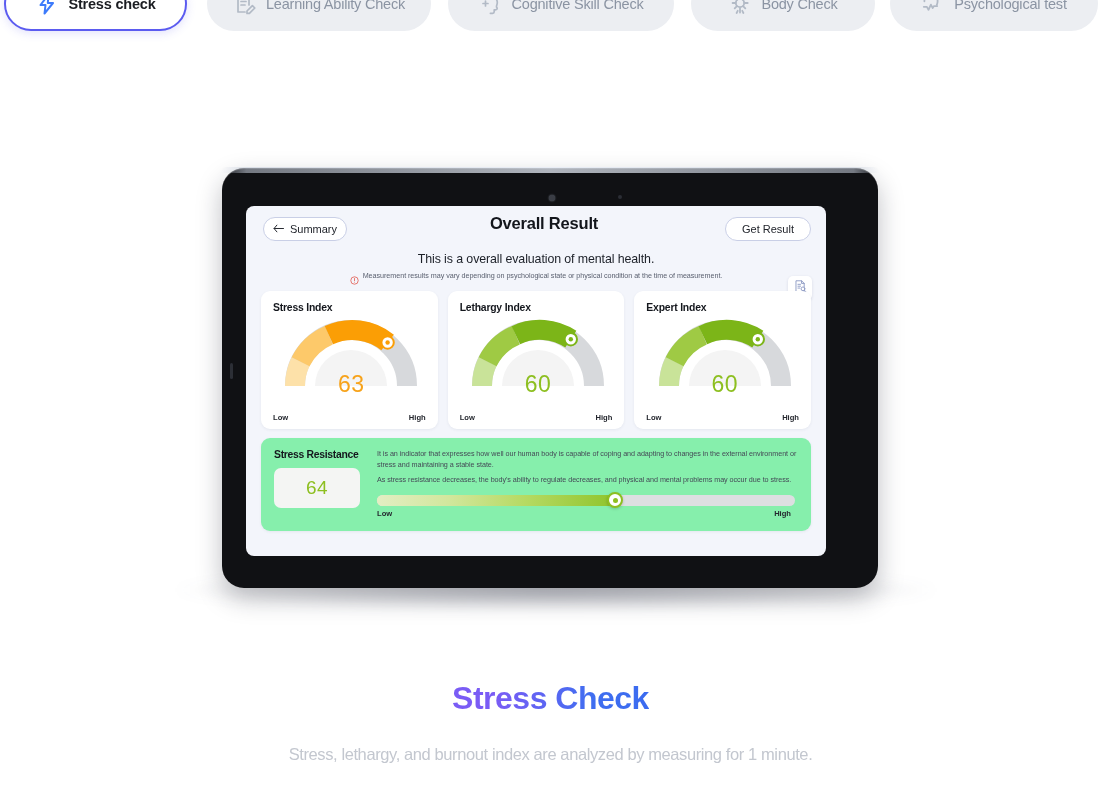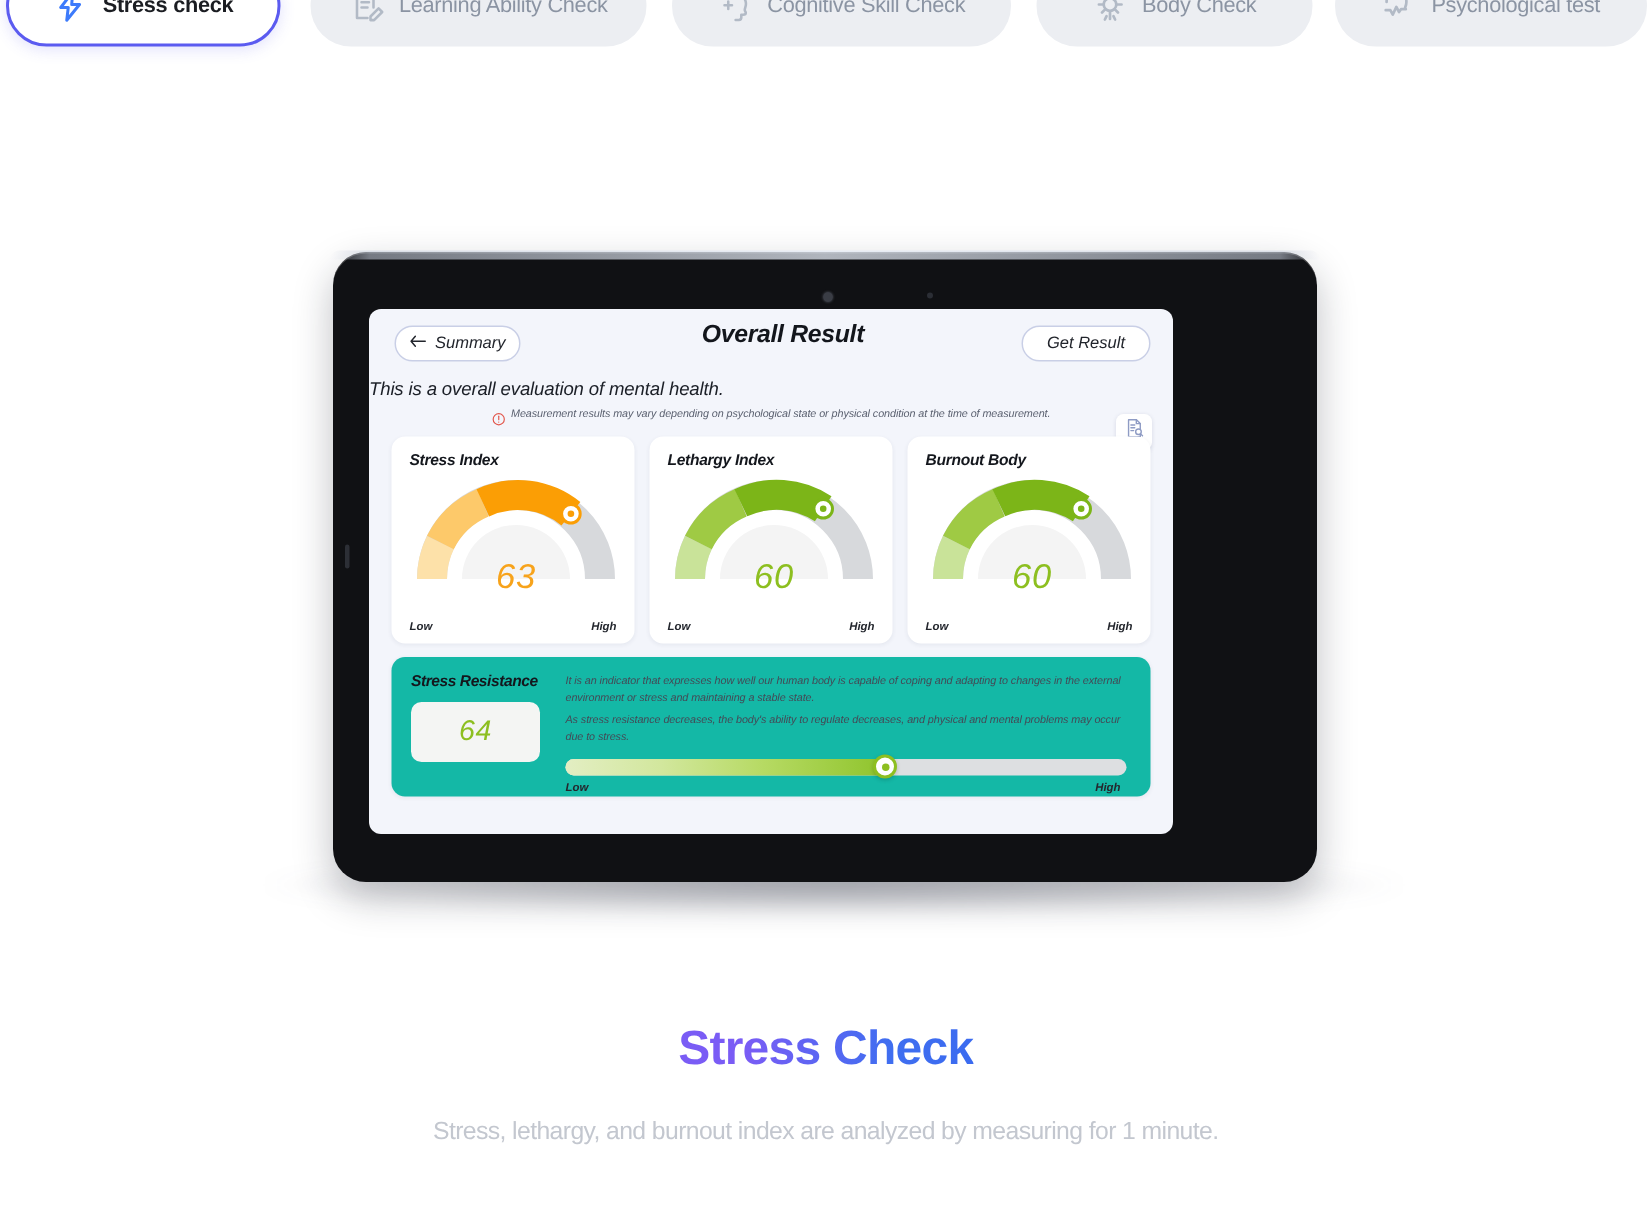--- a/index.html
+++ b/index.html
@@ -52,39 +52,39 @@
     content:""; position:absolute; left:-2px; top:-1px; width:660px; height:6px;
     background: linear-gradient(90deg, rgba(255,255,255,0) 0%, rgba(200,208,222,0.55) 4%, rgba(230,236,246,0.75) 50%, rgba(200,208,222,0.55) 96%, rgba(255,255,255,0) 100%);
     border-radius: 22px 22px 0 0; pointer-events:none;
   }
   .cam { position: absolute; top: 27px; border-radius: 50%; background: #3a3d45; }
   .cam1 { left: 327px; width: 6px; height: 6px; box-shadow: 0 0 2px #6a6f7d; }
   .cam2 { left: 396px; width: 4px; height: 4px; background:#2b2e35; }
   .side-btn { position:absolute; left:8px; top:195px; width:3px; height:16px; background:#2c2f36; border-radius:2px; }
 
   .screen {
-    position: absolute; left: 24px; top: 38px; width: 536px; height: 350px;
-    background: #f3f5fb; border-radius: 8px; overflow: hidden; font-style: italic;
+    position: absolute; left: 24px; top: 38px; width: 580px; height: 350px;
+    background: #f3f5fb; border-radius: 8px; overflow: hidden;
   }
 
   
   .sc-header { position: relative; height: 44px; }
   .pill-btn {
     position: absolute; border: 1px solid #c9cfe6; background: #ffffff;
     border-radius: 16px; height: 24px; display: flex; align-items: center;
     justify-content: center; gap: 5px; font-size: 11px; color: #22252c;
   }
   .btn-summary { left: 17px; top: 11px; width: 84px; }
   .btn-getresult { right: 15px; top: 11px; width: 86px; }
   .sc-title {
     position: absolute; left: 16px; right: 0; top: 8px; text-align: center;
     font-size: 16.5px; font-weight: bold; color: #13161c; letter-spacing: -0.2px;
   }
   .sc-sub {
-    font-size: 12.4px; color: #1b1f27; margin-top: 2px;
+    text-align: center; font-size: 12.4px; color: #1b1f27; margin-top: 2px;
     letter-spacing: -0.1px;
   }
   .sc-note-row {
     display: flex; align-items: flex-start; justify-content: center; gap: 4px;
     margin-top: 5px; padding: 0 40px;
   }
   .sc-note { font-size: 7.2px; color: #5b6170; letter-spacing: -0.05px; }
   .warn-ico { width: 9px; height: 9px; flex: 0 0 9px; }
   .doc-btn {
     position: absolute; right: 14px; top: 70px; width: 24px; height: 24px;
@@ -108,21 +108,21 @@
     font-size: 23px; letter-spacing: 0.5px;
   }
   .lowhigh {
     position: absolute; left: 12px; right: 12px; bottom: 7px;
     display: flex; justify-content: space-between;
     font-size: 7.6px; font-weight: bold; color: #24272e;
   }
 
   
   .resist {
-    margin: 9px 15px 0 15px; background: #14b8a6; border-radius: 9px;
+    margin: 9px 15px 0 15px; background: #86efac; border-radius: 9px;
     height: 93px; padding: 11px 12px 0 13px; display: flex;
     box-shadow: 0 1px 3px rgba(40,50,90,0.07);
   }
   .resist-left { width: 99px; flex: 0 0 99px; }
   .resist-title { font-size: 10.4px; font-weight: bold; color: #14171d; letter-spacing: -0.3px; white-space: nowrap; }
   .resist-valbox {
     margin-top: 8px; width: 86px; height: 40px; background: #f4f5f3;
     border-radius: 7px; display: flex; align-items: center; justify-content: center;
     font-size: 19px; color: #8dbf20; letter-spacing: 0.5px;
   }
@@ -316,21 +316,21 @@
               </svg>
               <div class="gauge-val" style="color:#8dbf20">60</div>
             </div>
             <div class="lowhigh">
               <span>Low</span>
               <span>High</span>
             </div>
           </div>
 
           <div class="card">
-            <div class="card-title">Burnout Body</div>
+            <div class="card-title">Expert Index</div>
             <div class="gauge-box">
               <svg class="gauge-svg" width="136" height="74" viewBox="0 0 136 74">
                 <path d="M12 68 A56 56 0 0 1 124 68" fill="none" stroke="#d7d9dc" stroke-width="20"></path>
                 <path d="M12 68 A56 56 0 0 1 17.6 43.7" fill="none" stroke="#c9e399" stroke-width="20"></path>
                 <path d="M17.6 43.7 A56 56 0 0 1 45.9 17.2" fill="none" stroke="#9fca44" stroke-width="20"></path>
                 <path d="M45.9 17.2 A56 56 0 0 1 100.8 21.2" fill="none" stroke="#7cb518" stroke-width="20"></path>
                 <path d="M32 68 A36 36 0 0 1 104 68 Z" fill="#f4f4f4"></path>
                 <circle cx="100.8" cy="21.2" r="6.2" fill="#ffffff" stroke="#7cb518" stroke-width="2"></circle>
                 <circle cx="100.8" cy="21.2" r="2.2" fill="#7cb518"></circle>
               </svg>

